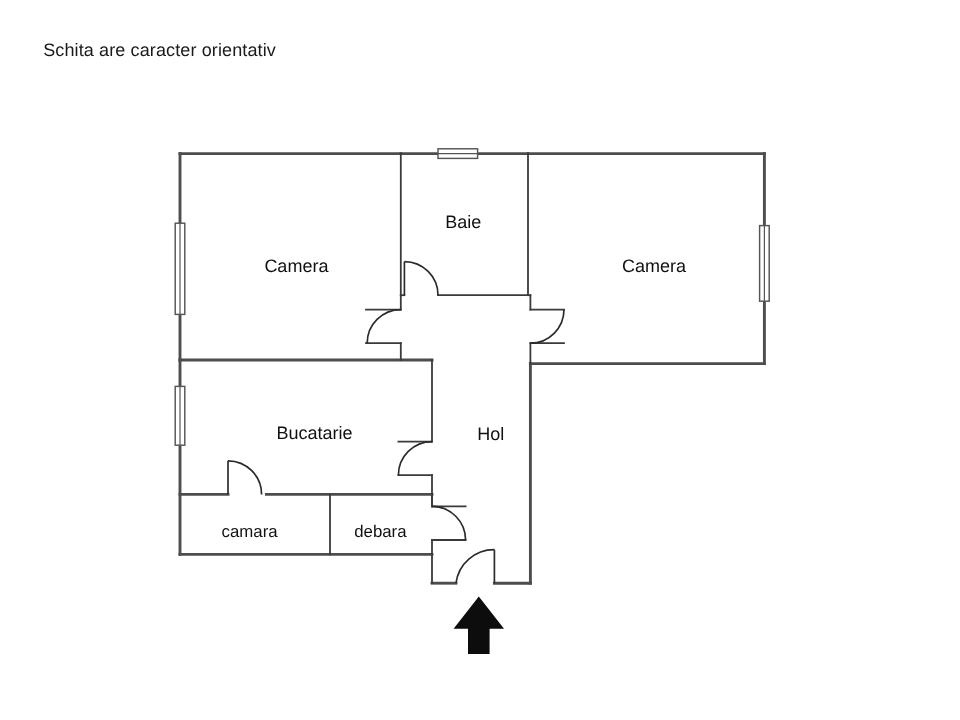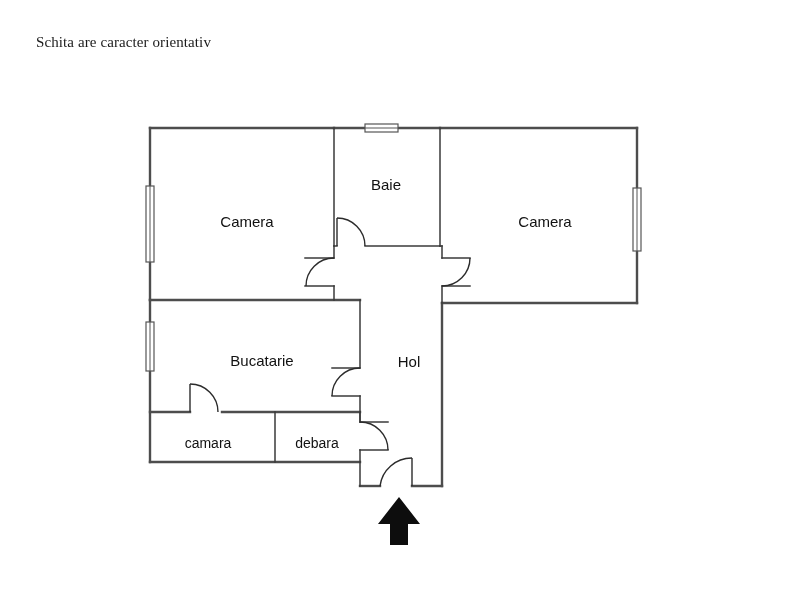--- a/index.html
+++ b/index.html
@@ -15,21 +15,21 @@
     overflow: hidden;
     font-family: "Liberation Sans", sans-serif;
     background: #ffffff;
   }
   #plan-title {
     position: absolute;
     left: 36px;
     top: 34px;
     font-size: 15px;
     color: #1a1a1a;
-    font-family: Liberation Serif, serif;
+    font-family: Liberation Sans, sans-serif;
     white-space: nowrap;
     letter-spacing: 0.1px;
   }
   #floorplan-svg {
     position: absolute;
     left: 0;
     top: 0;
     width: 800px;
     height: 600px;
   }

